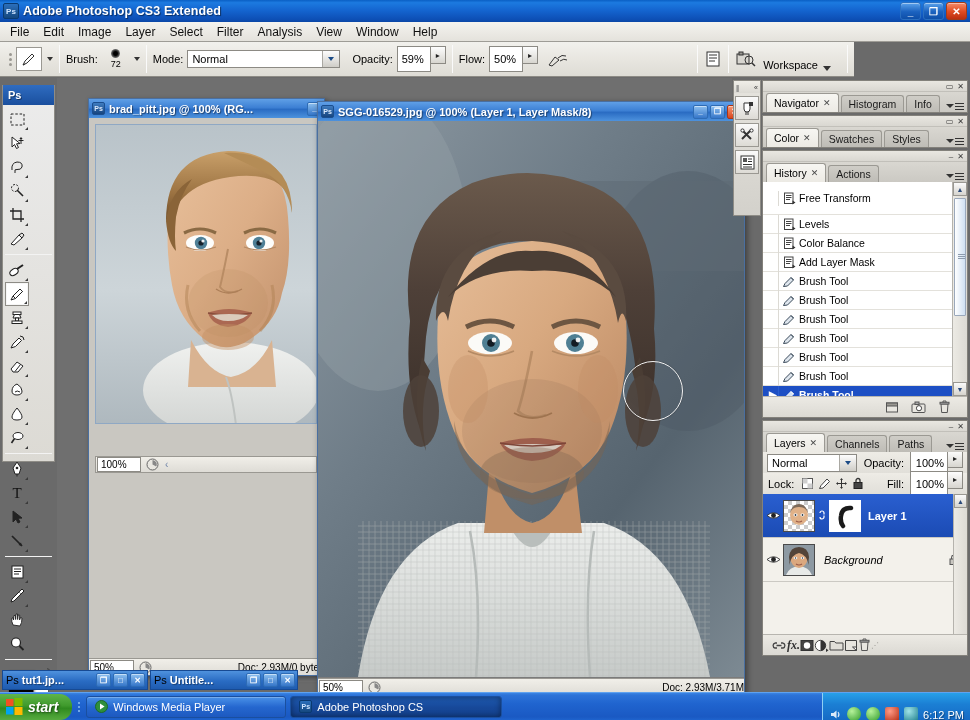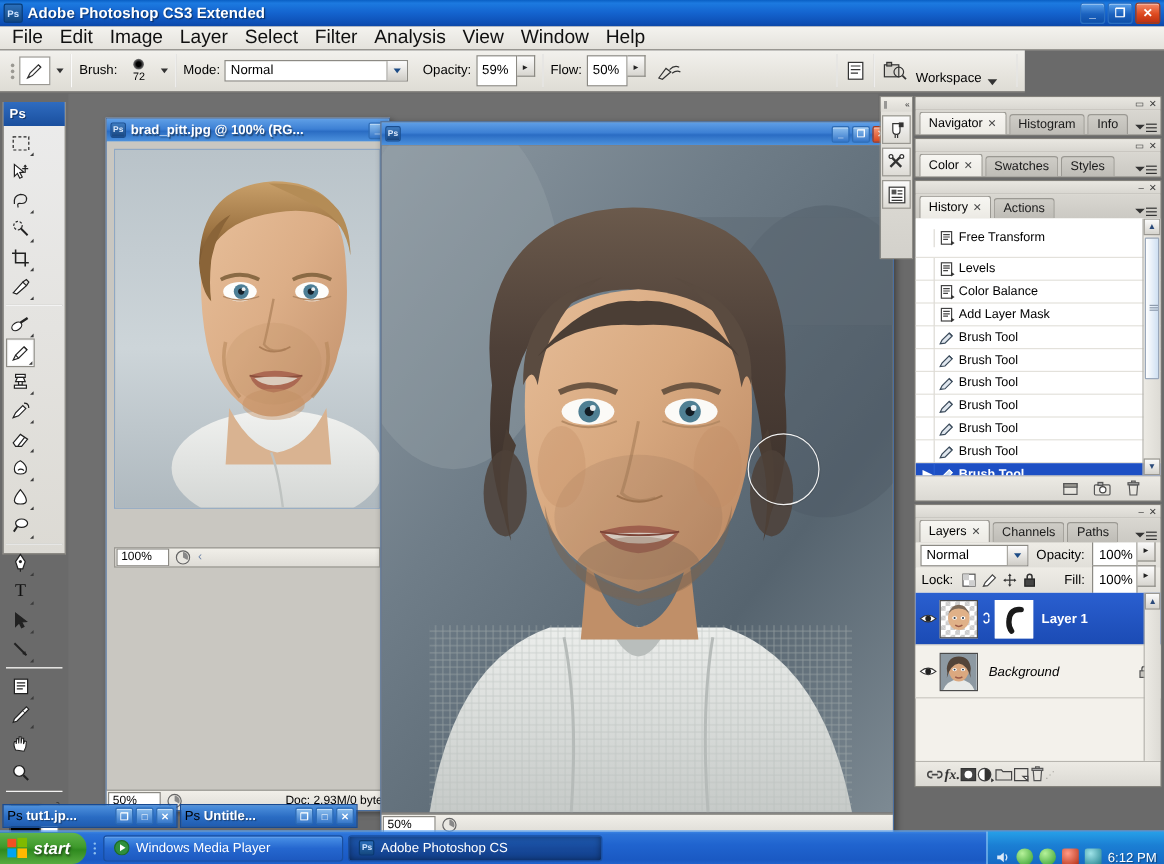--- a/index.html
+++ b/index.html
@@ -37,21 +37,21 @@
     box-shadow:inset 0 1px 0 rgba(255,255,255,.45);
   }
   .wb.close { background:linear-gradient(to bottom,#f58c6a,#de4a20 55%,#bb3010); border-color:#a33b18; }
   
   #menubar {
     position:absolute; left:0; top:22px; width:970px; height:20px;
     background:linear-gradient(to bottom,#f4f3ef,#e4e2dc);
     border-bottom:1px solid #9e9c96;
     display:flex; align-items:center; padding-left:3px;
   }
-  #menubar .mi { padding:2px 7px; color:#101010; font-size:16px; cursor:default; }
+  #menubar .mi { padding:2px 7px; color:#101010; font-size:12px; cursor:default; }
   
   #optbar {
     position:absolute; left:0; top:42px; width:854px; height:35px;
     background:linear-gradient(to bottom,#f2f1ed 0%,#e8e6e0 50%,#dedcd5 100%);
     border-bottom:1px solid #8d8b85;
     display:flex; align-items:center; padding-left:4px;
   }
   .sep { width:1px;height:28px;background:#b2b0aa;border-right:1px solid #fafafa;margin:0 6px; }
   .tool-swatch {
     width:26px;height:24px;border:1px solid #9a9892;background:#fff;
@@ -625,20 +625,21 @@
           </svg>
       </div>
       <div class="sb-info">Doc: 2.93M/0 bytes</div>
     </div>
   </div>
 </div>
 
 <div id="doc2">
   <div class="dtitle">
     <div class="dico">Ps</div>
+    <div class="dtxt">SGG-016529.jpg @ 100% (Layer 1, Layer Mask/8)</div>
     <div class="dbtns">
       <div class="dbtn">_</div>
       <div class="dbtn">❐</div>
       <div class="dbtn x">✕</div>
     </div>
   </div>
   <div class="dbody" style="background:#7b7b7b">
     <div style="position:absolute;left:0;top:0;width:426px;height:556px;overflow:hidden">
       <svg width="426" height="556" viewBox="0 0 426 556" preserveAspectRatio="none">
         <defs>
@@ -724,20 +725,21 @@
 
     <div style="position:absolute;left:305px;top:240px;width:60px;height:60px;border:1.5px solid #f2f2f2;border-radius:50%;box-shadow:0 0 1px rgba(0,0,0,.7)"></div>
     <div class="statusbar">
       <div class="zoombox">50%</div>
       <div class="sb-ico">
         <svg width="13" height="13" viewBox="0 0 13 13">
             <circle cx="6.5" cy="6.5" r="5.5" fill="#e9e7e1" stroke="#666"></circle>
             <path d="M6.5 6.5 L6.5 2 A4.5 4.5 0 0 1 10.2 8.6 Z" fill="#888"></path>
           </svg>
       </div>
+      <div class="sb-info">Doc: 2.93M/3.71M</div>
     </div>
   </div>
 </div>
 
 <div id="icondock">
   <div class="grip">
     <span style="font-size:7px;color:#777;letter-spacing:-1px">|||</span>
     <span style="font-size:7px;color:#333">«</span>
   </div>
   <div class="dockbtn">

